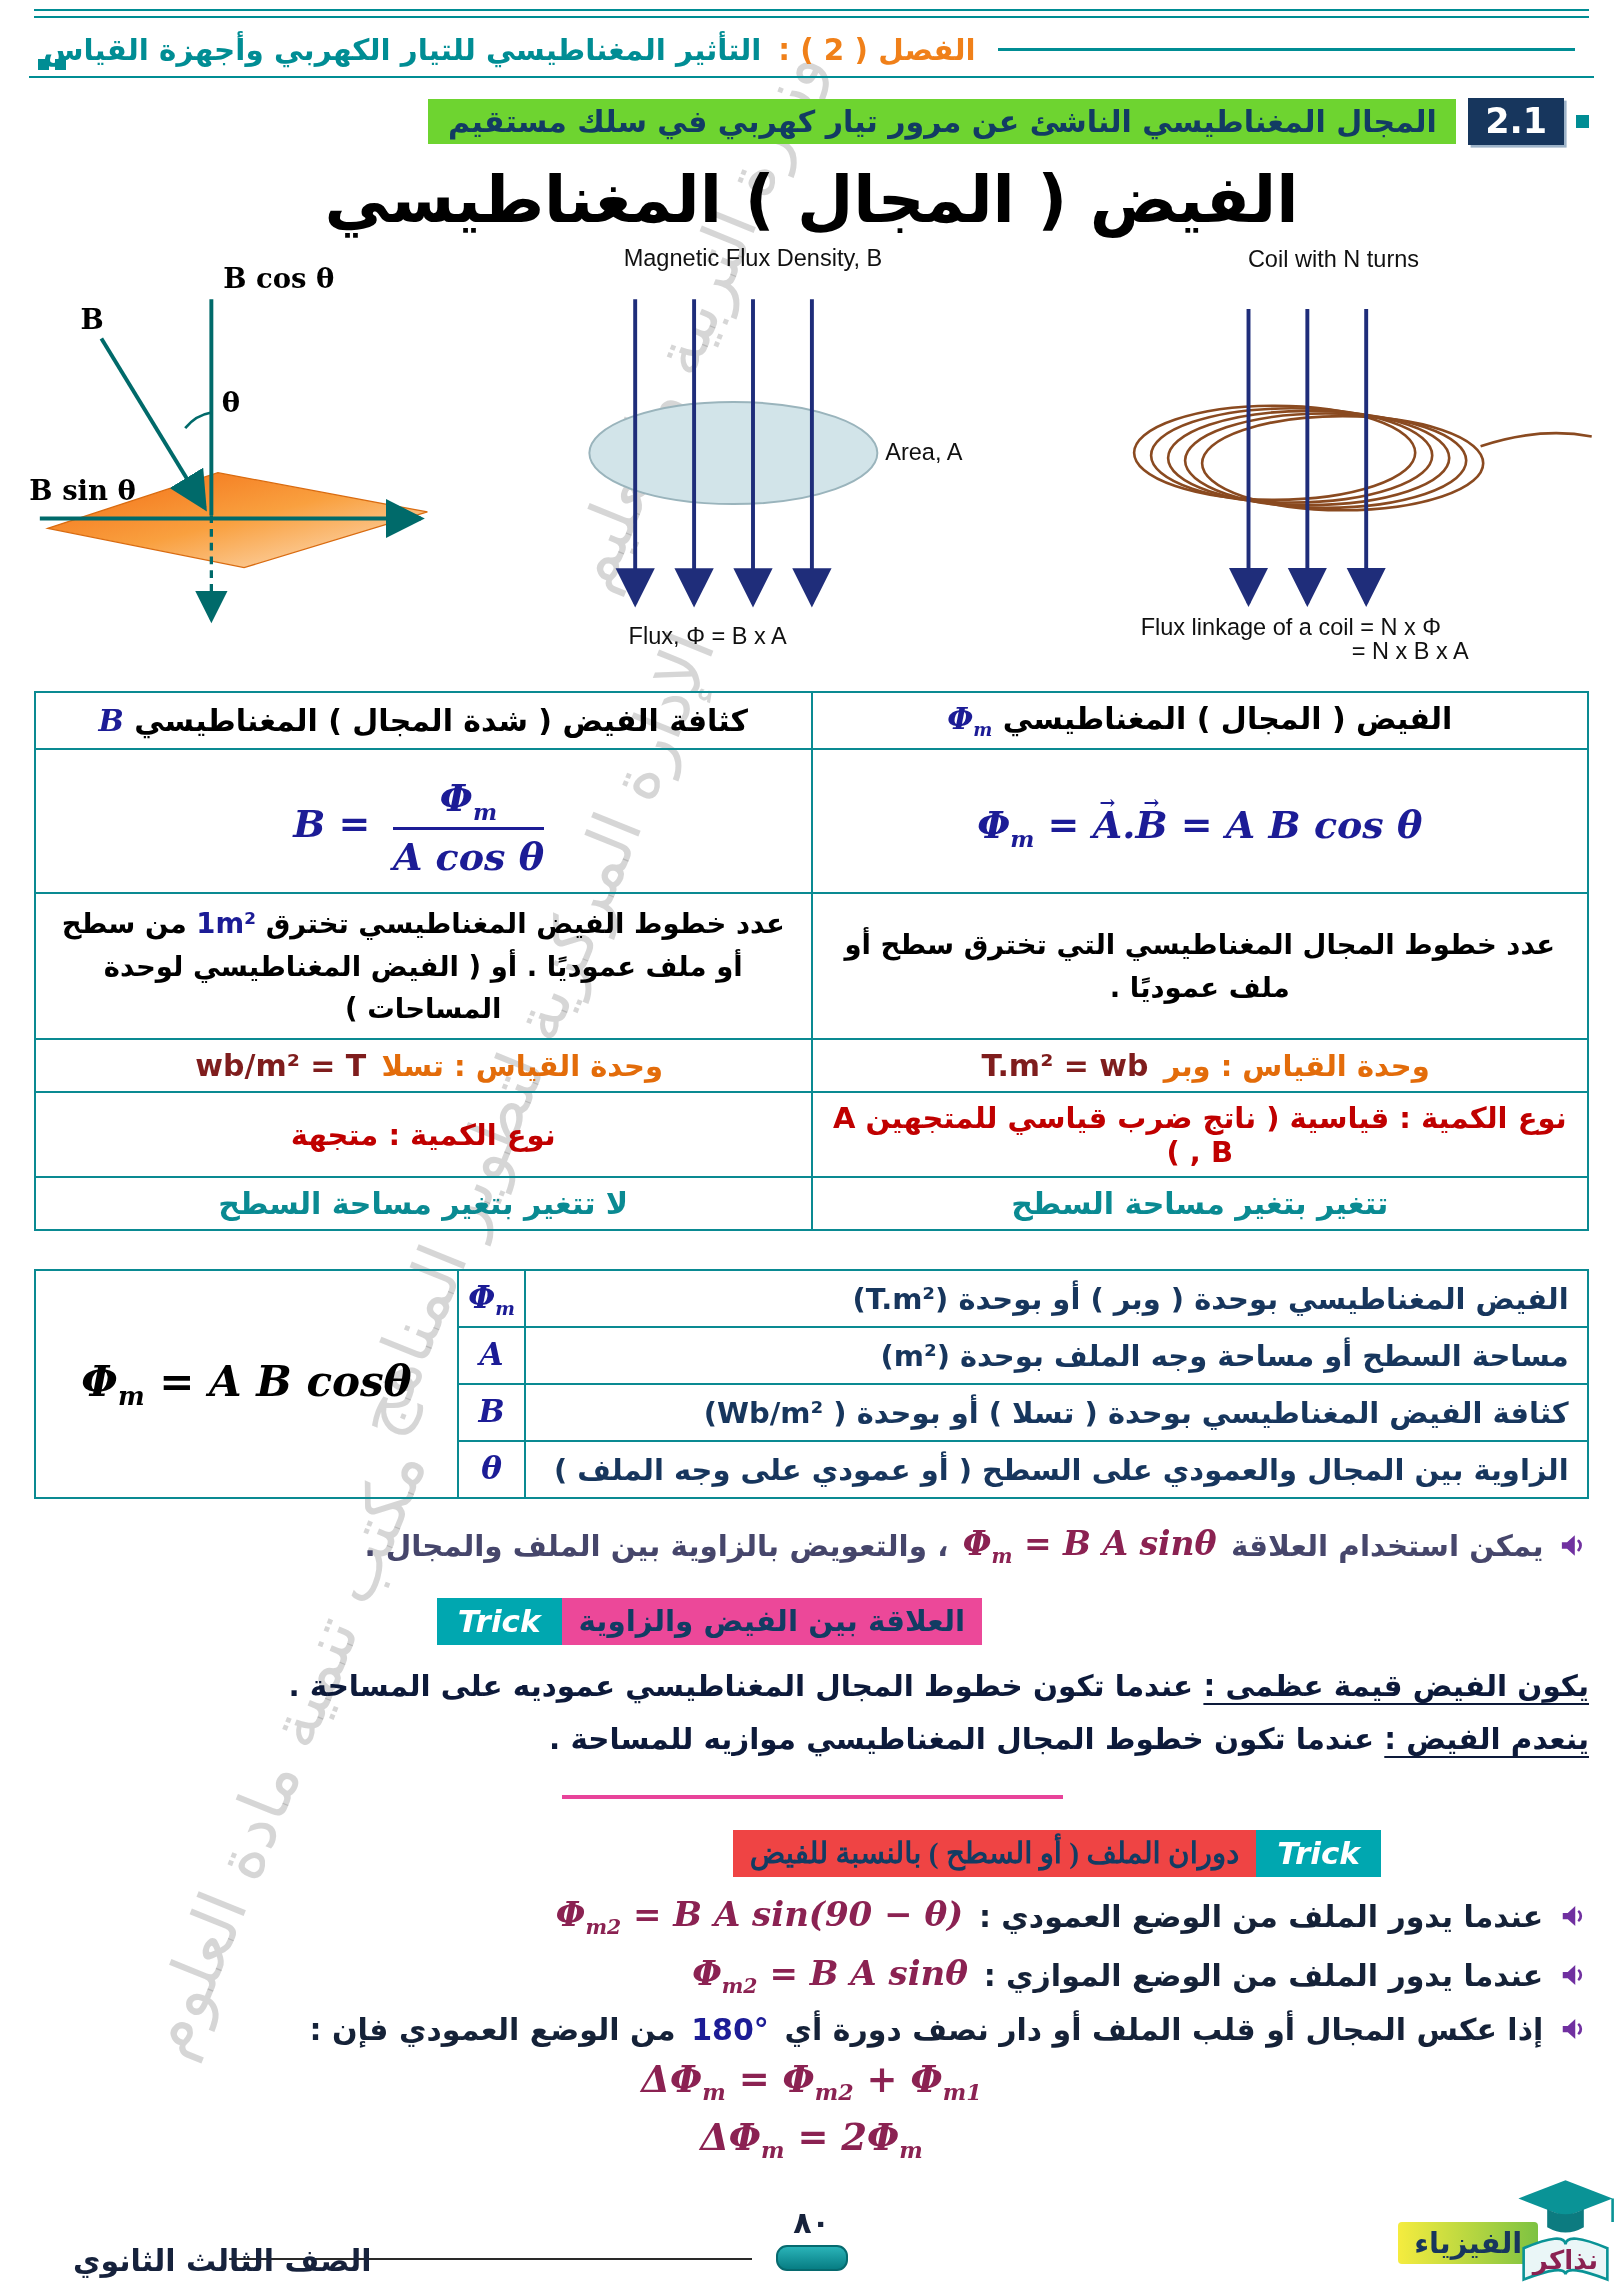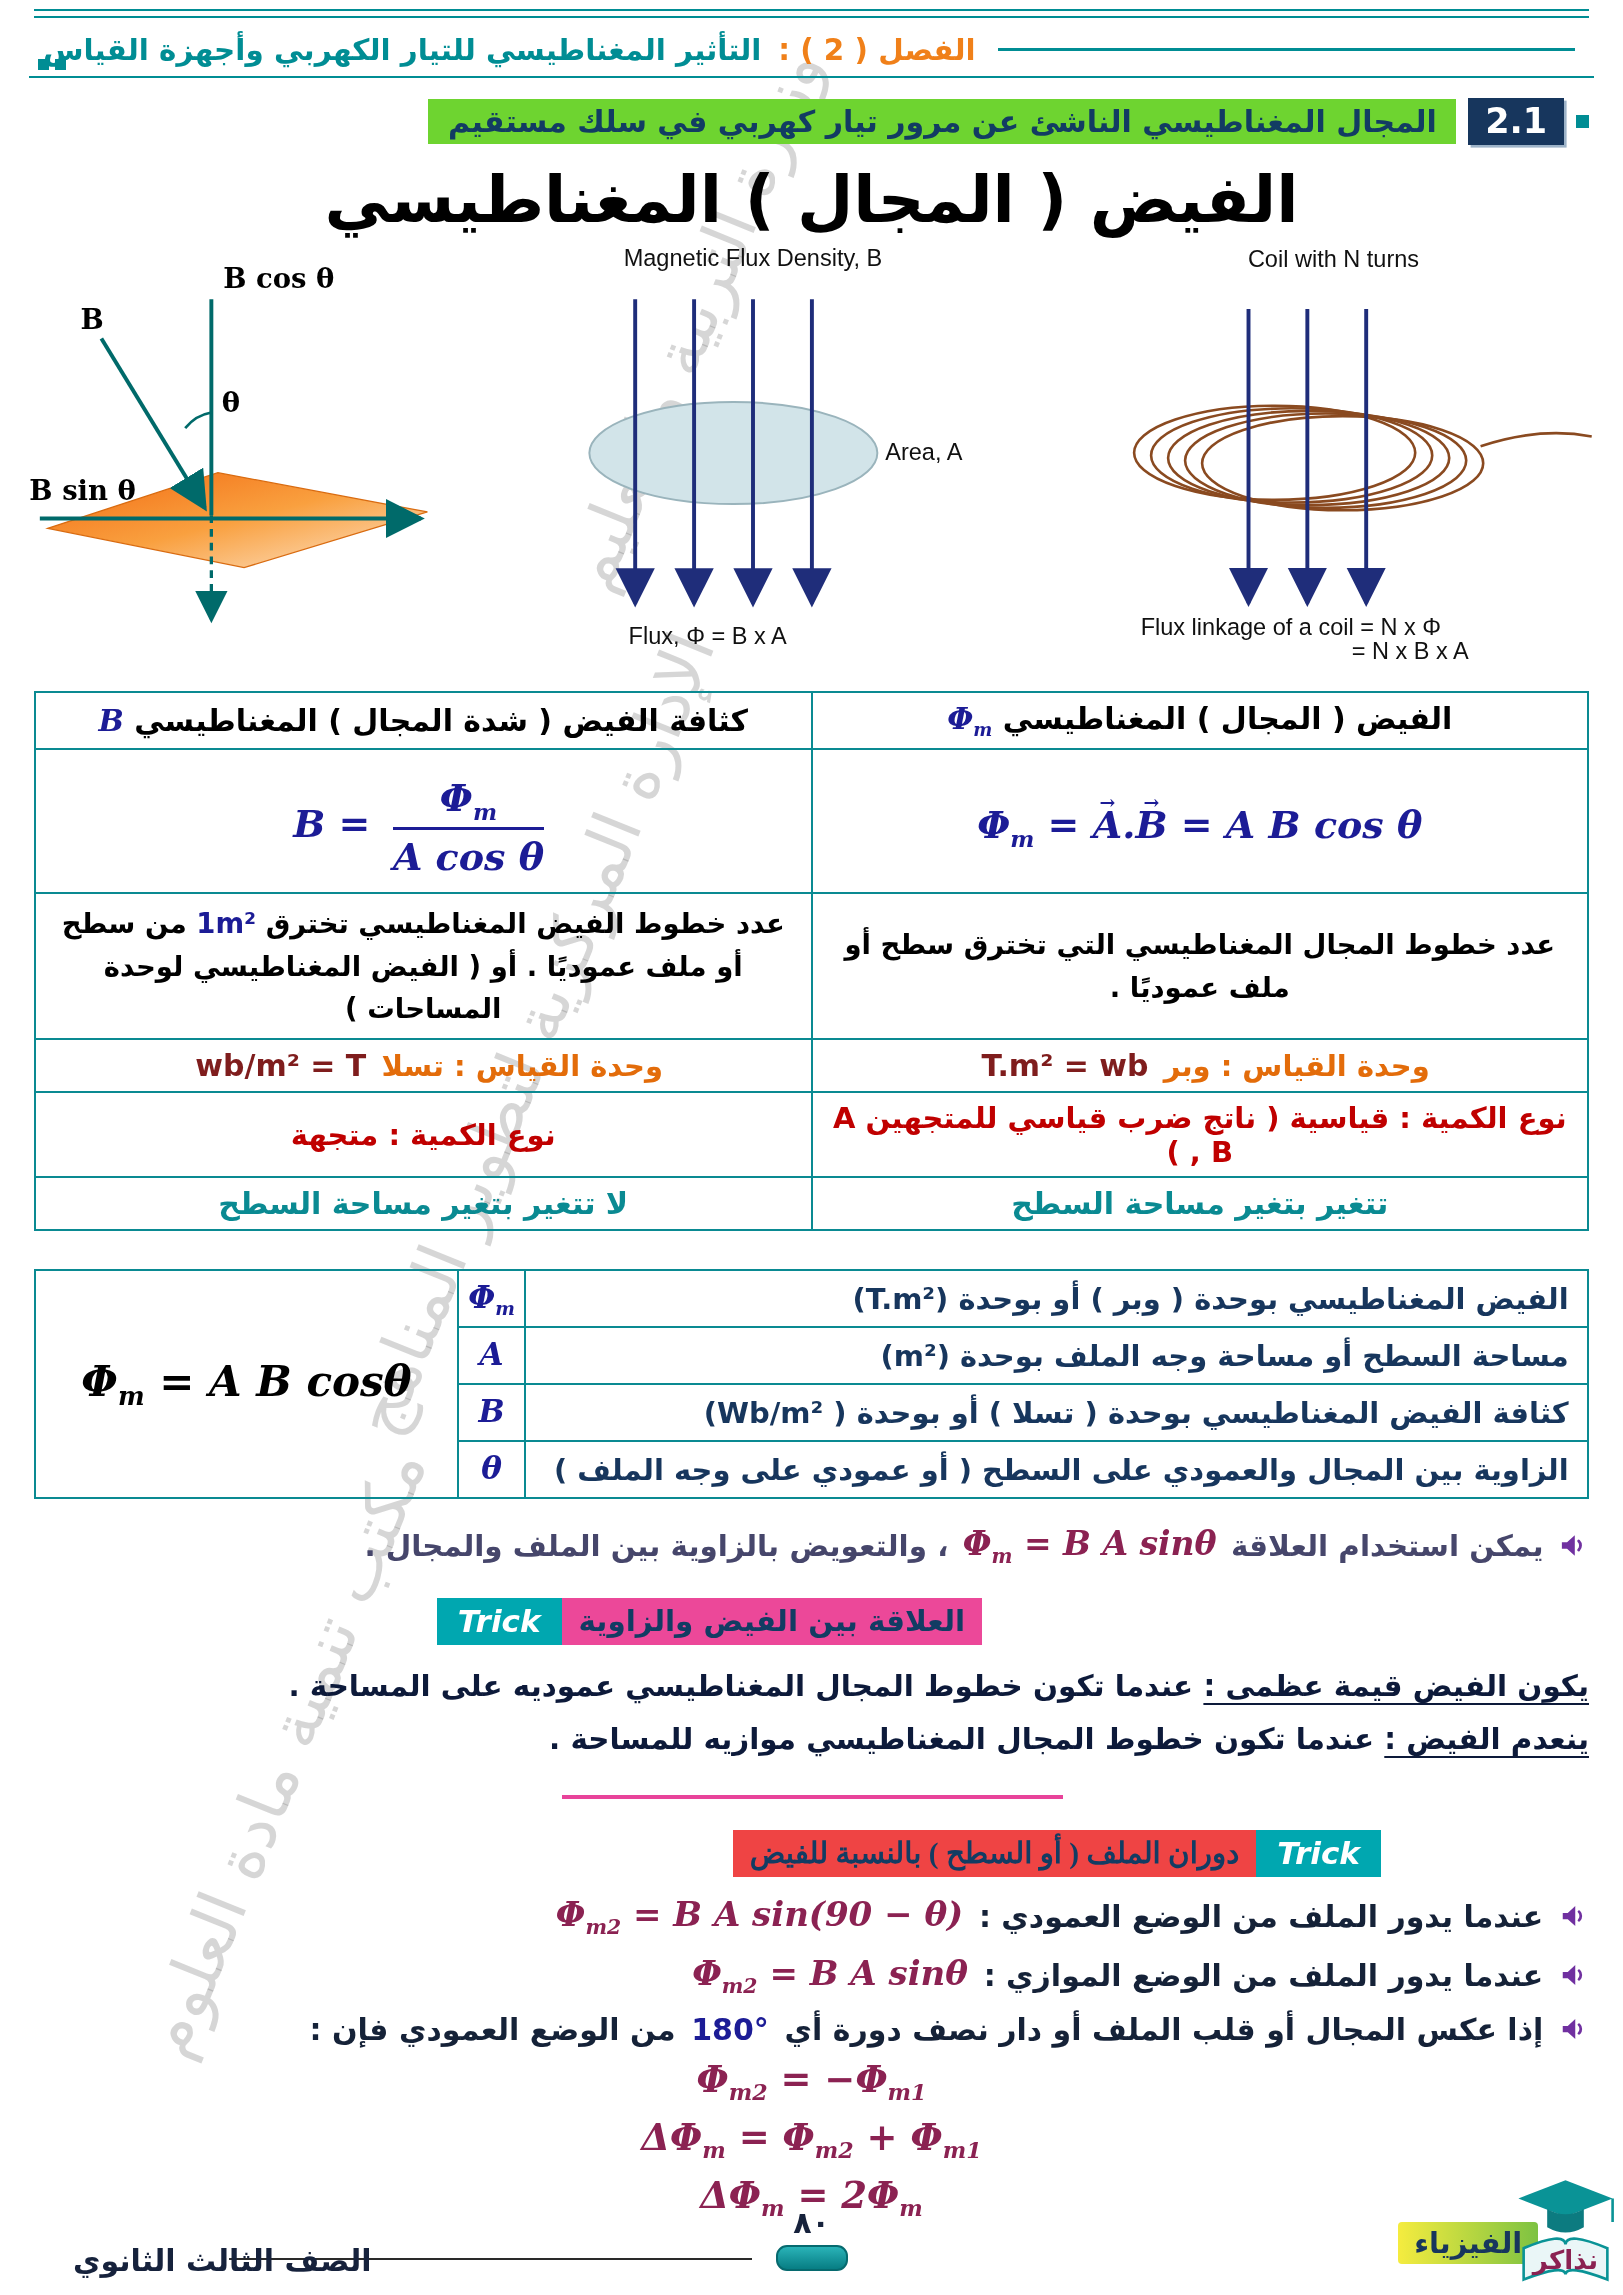--- a/index.html
+++ b/index.html
@@ -310,21 +310,20 @@
           <path d="M3 9.5 L3 14.5 L7 14.5 L13 20 L13 4 L7 9.5 Z" fill="#7030a0"></path>
           <path d="M16 8.5 a5 5 0 0 1 0 7" stroke="#7030a0" fill="none" stroke-width="2.2" stroke-linecap="round"></path>
         </svg>
         <span>إذا عكس المجال أو قلب الملف أو دار نصف دورة أي</span>
         <span class="num-blue" dir="ltr">180°</span>
         <span>من الوضع العمودي فإن :</span>
       </div>
     </div>
 
     <div class="cformulas">
-      <div class="cf"><span>Φ</span><sub>m2</sub><span> = −Φ</span><sub>m1</sub><span></span><sub></sub></div>
       <div class="cf"><span>ΔΦ</span><sub>m</sub><span> = Φ</span><sub>m2</sub><span> + Φ</span><sub>m1</sub></div>
       <div class="cf"><span>ΔΦ</span><sub>m</sub><span> = 2Φ</span><sub>m</sub><span></span><sub></sub></div>
     </div>
 
   </div>
 
   <div class="footer-rule"></div>
   <div class="grade">الصف الثالث الثانوي</div>
   <div class="pagenum-wrap">
     <div class="pagenum">٨٠</div>

